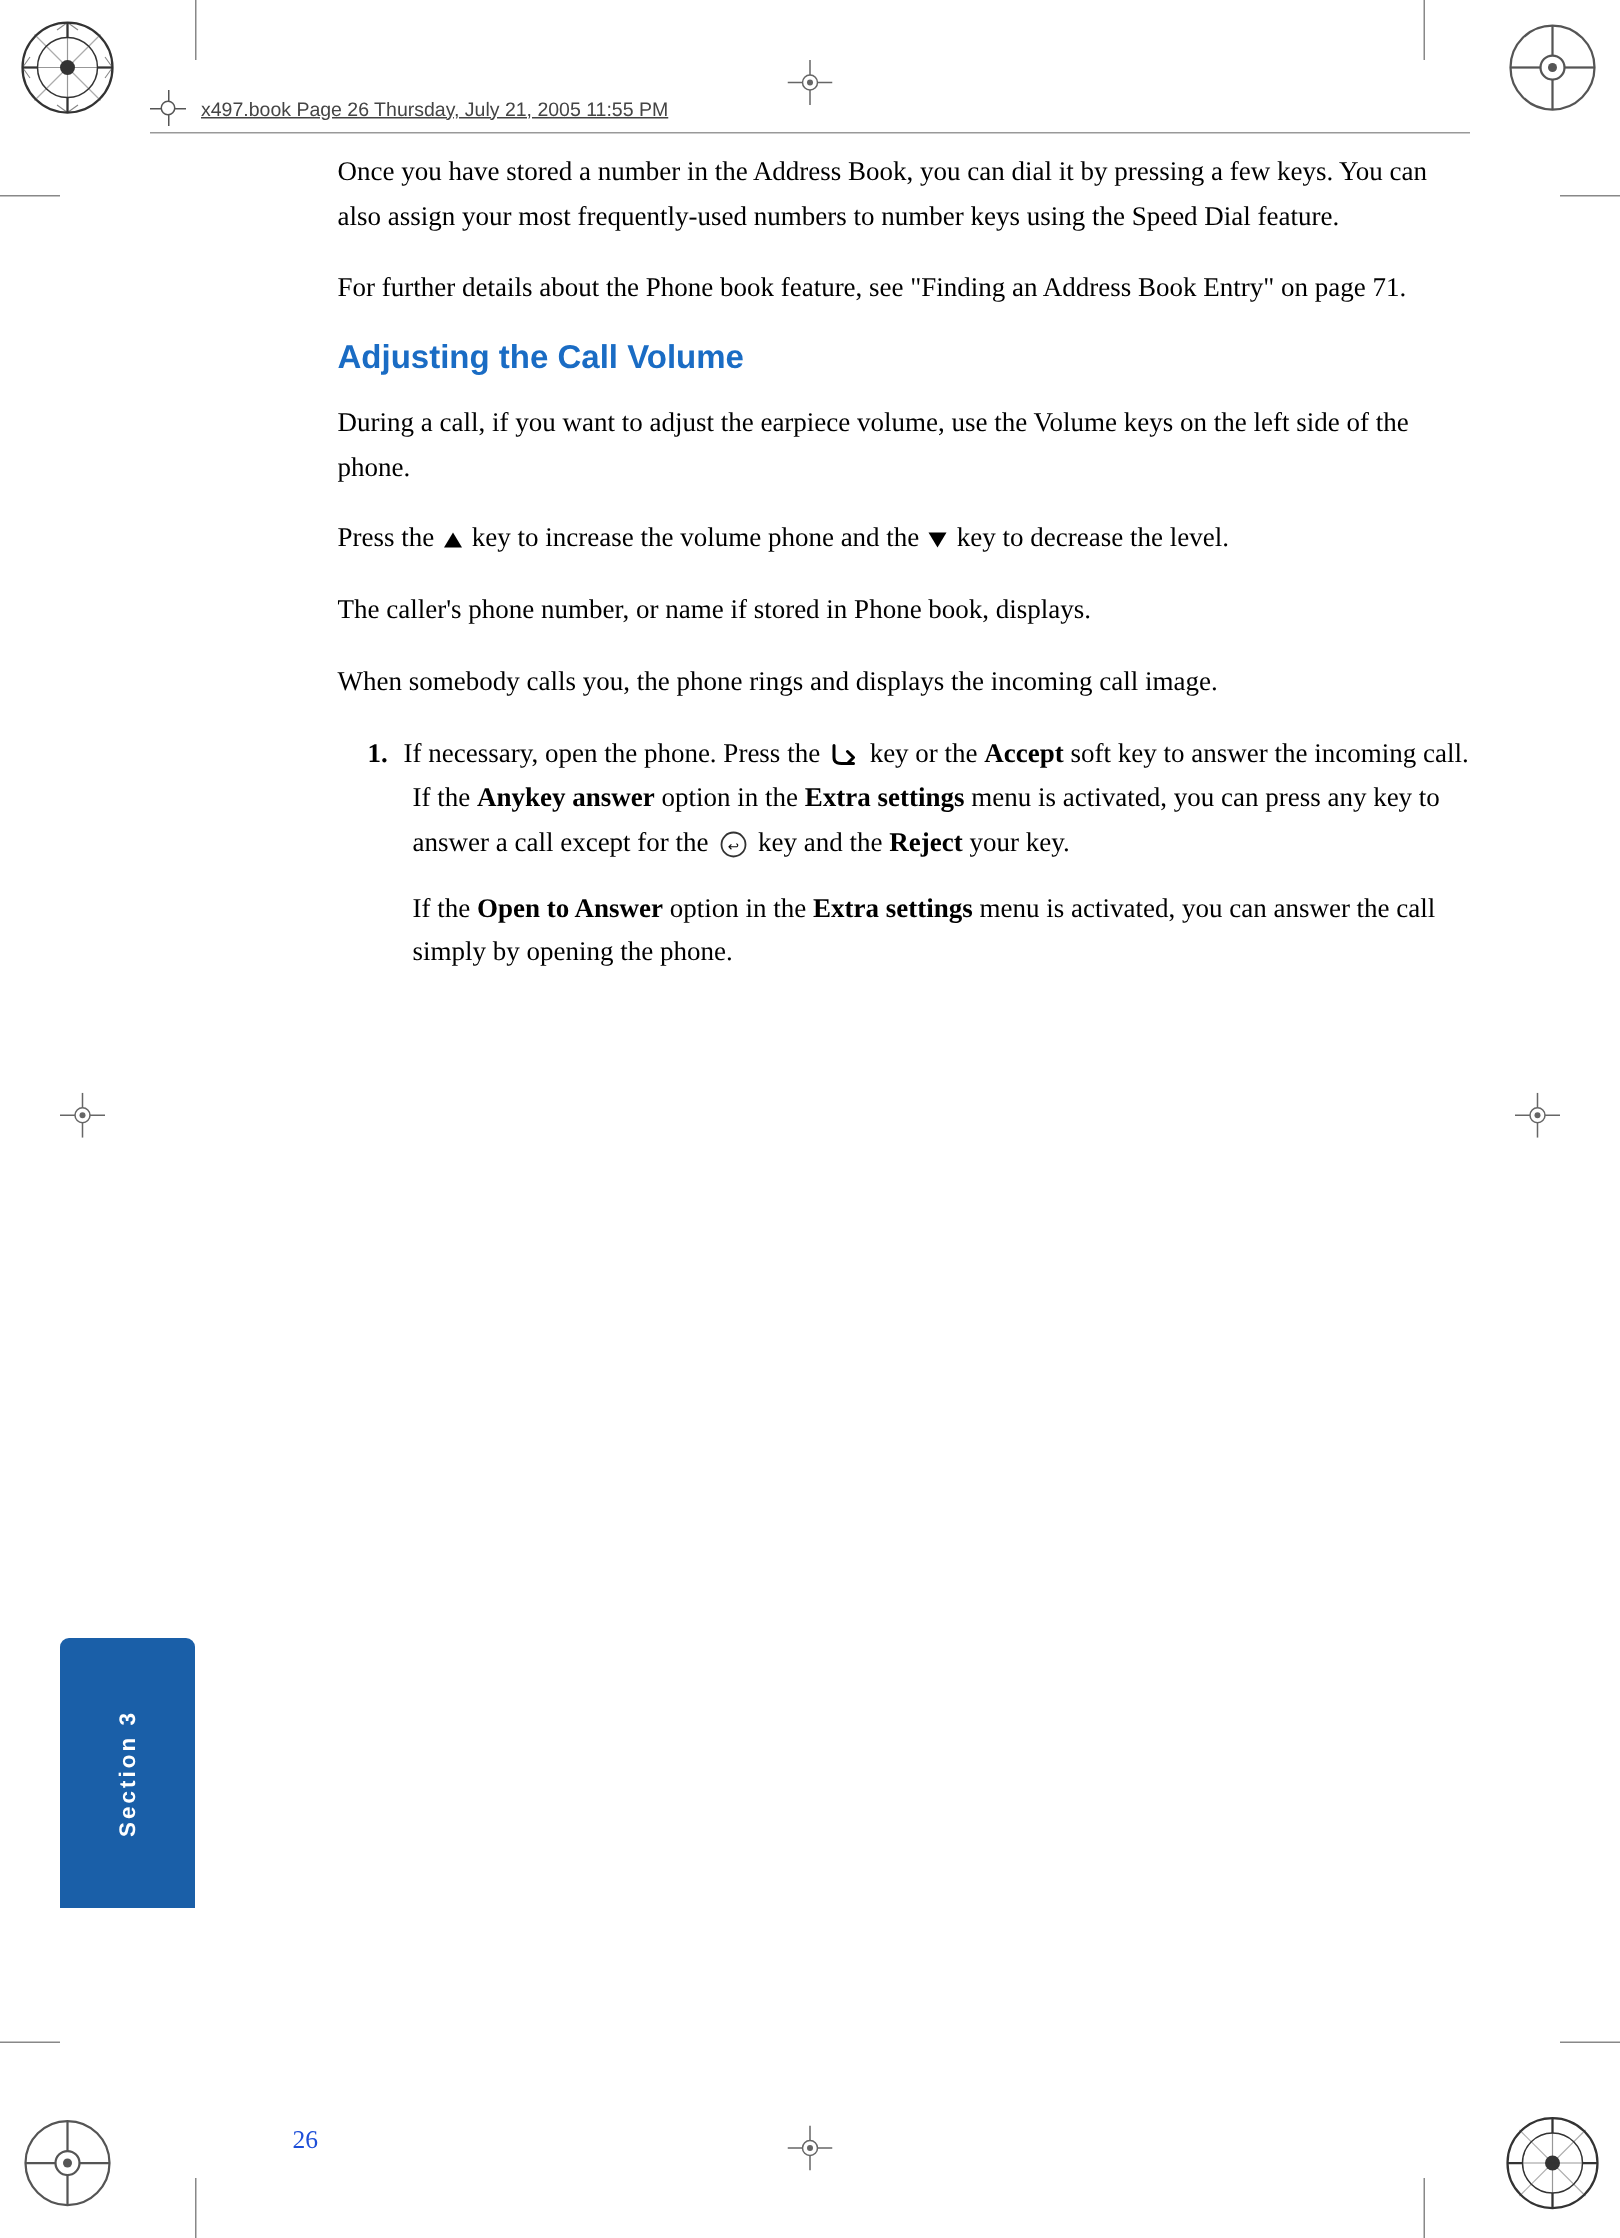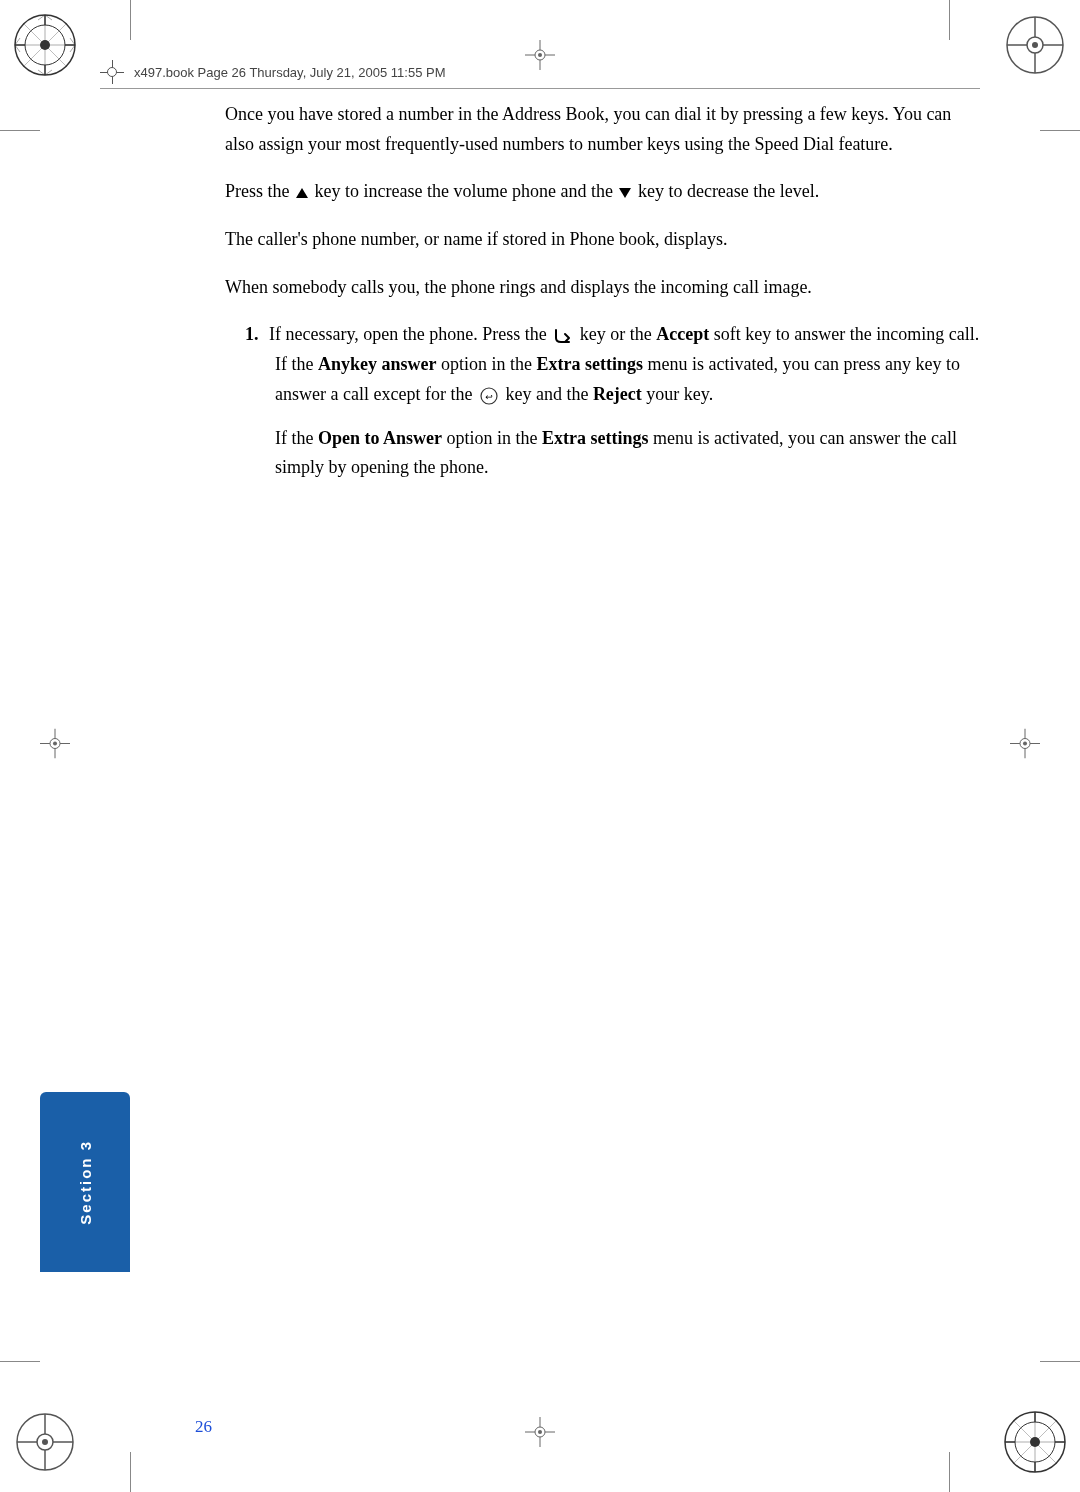--- a/index.html
+++ b/index.html
@@ -21,20 +21,21 @@
       top: 60px;
       left: 100px;
       right: 100px;
       font-size: 13px;
       color: #444;
       font-family: Arial, sans-serif;
       border-bottom: 1px solid #999;
       padding-bottom: 4px;
       display: flex;
       align-items: center;
+      text-decoration: underline;
     }
 
     .header-crosshair {
       width: 24px;
       height: 24px;
       position: relative;
       display: inline-block;
       margin-right: 10px;
       flex-shrink: 0;
     }
@@ -396,22 +397,25 @@
 <div class="page-header">
   <div class="header-crosshair">
     <div class="header-crosshair-circle"></div>
   </div>
   <span>x497.book  Page 26  Thursday, July 21, 2005  11:55 PM</span>
 </div>
 
 <div class="content">
 
   <p class="paragraph">Once you have stored a number in the Address Book, you can dial it by pressing a few keys. You can also assign your most frequently-used numbers to number keys using the Speed Dial feature.</p>
-
-
+  <p class="paragraph">For further details about the Phone book feature, see "Finding an Address Book Entry" on page 71.</p>
+
+  <h2 class="section-heading">Adjusting the Call Volume</h2>
+
+  <p class="paragraph">During a call, if you want to adjust the earpiece volume, use the Volume keys on the left side of the phone.</p>
 
   <p class="paragraph">
     <span>Press the </span>
     <span class="up-arrow"></span>
     <span> key to increase the volume phone and the </span>
     <span class="down-arrow"></span>
     <span> key to decrease the level.</span>
   </p>
 
 

